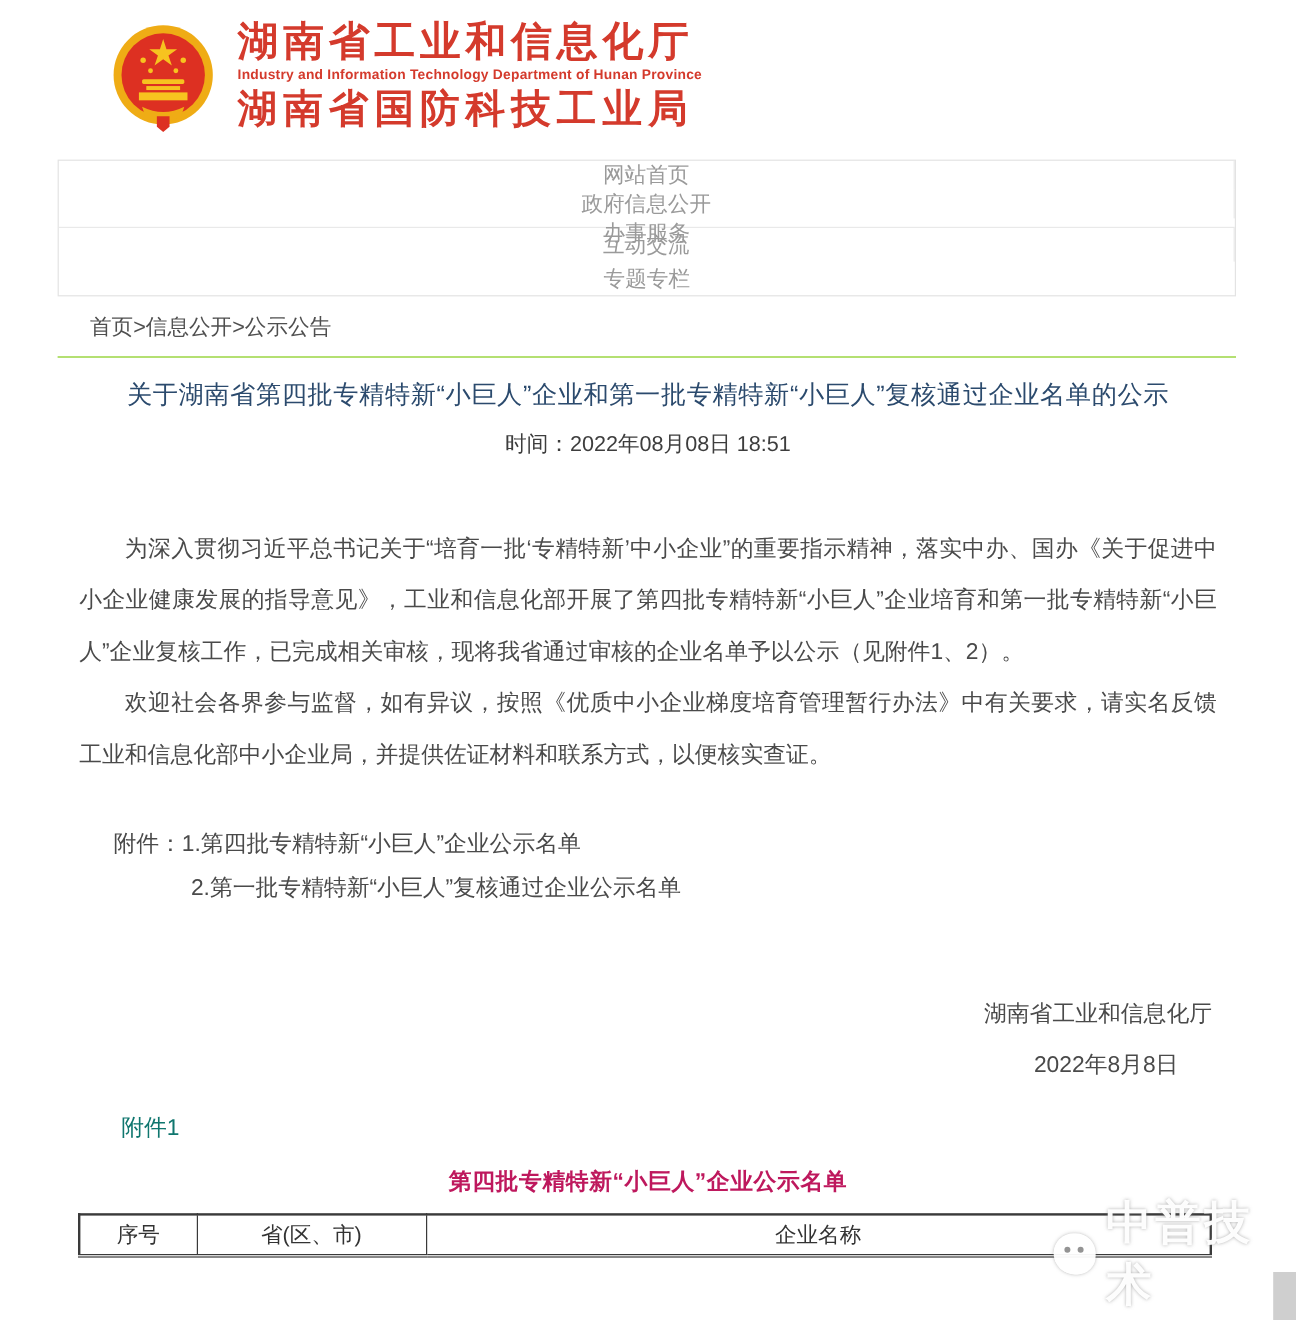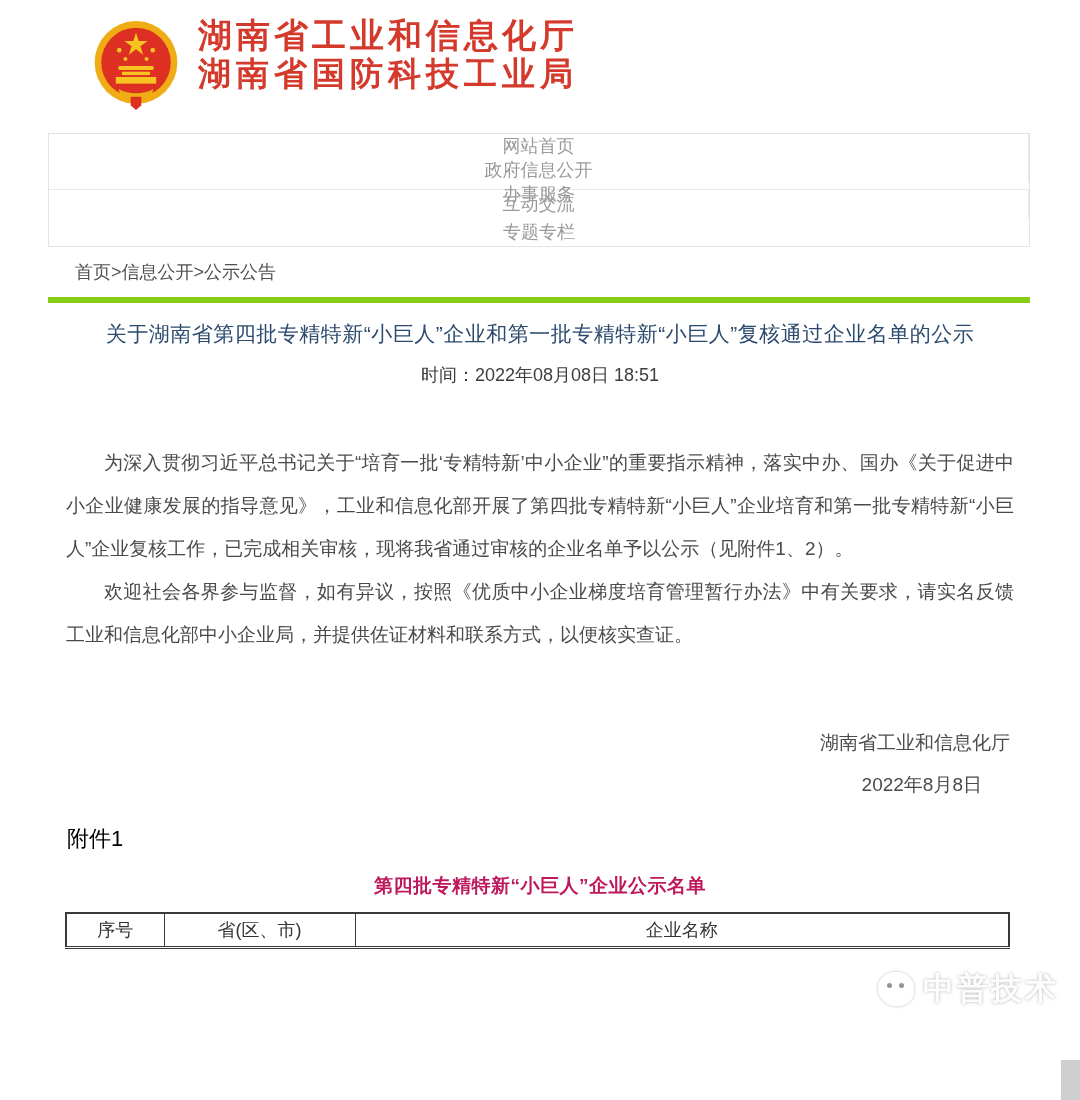--- a/index.html
+++ b/index.html
@@ -19,55 +19,55 @@
   .nav { margin:0 50px 0 48px; border:1px solid #e3e3e3; }
   .nav-row { display:grid; height:56px; }
   .nav-row.r1 { grid-template-columns:1fr; border-bottom:1px solid #e9e9e9; }
   .nav-row.r2 { grid-template-columns:1fr; }
   .nav-cell {
     display:flex; align-items:center; justify-content:center;
     font-size:18px; color:#9a9a9a; cursor:pointer; border-right:1px solid #e9e9e9;
   }
   .nav-cell:last-child { border-right:none; }
   
-  .breadcrumb-wrap { margin:0 50px 0 48px; border-bottom:6px solid #84cc16; }
+  .breadcrumb-wrap { margin:0 50px 0 48px; border-bottom:1px solid #84cc16; }
   .breadcrumb { padding:13px 0 13px 27px; font-size:18px; color:#4f4f4f; }
   
   .doc-title {
     margin:17px 58px 0; text-align:center; color:#2b4a6d;
     font-size:21px; font-weight:normal; letter-spacing:0.5px;
   }
   .doc-time { margin-top:15px; text-align:center; font-size:18px; color:#3d3d3d; }
   
   .doc-body { margin:54px 66px 0 66px; color:#4a4a4a; font-size:19px; }
   .doc-body p { line-height:43px; text-align:justify; text-indent:2em; }
   .meta-line { line-height:38px; text-indent:2em; }
   .meta-block { margin-top:2px; }
   .att-block { margin-top:34px; }
   .att-line1 { line-height:37px; text-indent:1.5em; }
   .att-line2 { line-height:37px; padding-left:4.9em; }
   .signature { margin-top:66px; text-align:right; font-size:19px; color:#4a4a4a; line-height:42px; padding-right:4px; }
   .sign-date { margin-right:28px; }
   
-  .att1-label { margin:18px 0 0 67px; font-size:22px; color:#000000; }
+  .att1-label { margin:18px 0 0 101px; font-size:19px; color:#0f766e; }
   .table-title { margin-top:19px; text-align:center; font-size:19px; font-weight:bold; color:#be185d; letter-spacing:0.5px; }
   table.pub { margin:13px 0 0 65px; width:945px; border-collapse:collapse; table-layout:fixed; }
   table.pub th, table.pub td {
     border:1px solid #3a3a3a; font-size:18px; color:#333; font-weight:normal;
     height:34px; text-align:center; padding:0 2px;
   }
   table.pub { border:2px solid #3a3a3a; }
   table.pub tr.head th { border-bottom:3px double #3a3a3a; }
   table.pub .col-no { width:98px; }
   table.pub .col-prov { width:191px; }
   
   .watermark {
-    position:absolute; left:878px; top:968px; z-index:5;
+    position:absolute; left:878px; top:994px; z-index:5;
     display:flex; align-items:center; gap:9px;
-    color:rgba(255,255,255,0.96); font-size:31px; font-weight:bold; letter-spacing:3px;
+    color:rgba(255,255,255,0.96); font-size:38px; font-weight:bold; letter-spacing:3px;
     text-shadow:0 0 3px rgba(110,110,110,0.55);
   }
   .wm-logo {
     width:36px; height:34px; border-radius:50% 50% 46% 54%;
     background:rgba(255,255,255,0.95); box-shadow:0 0 3px rgba(110,110,110,0.5);
     position:relative;
   }
   .wm-logo::before, .wm-logo::after {
     content:""; position:absolute; top:11px; width:5px; height:5px; border-radius:50%;
     background:rgba(90,90,90,0.65);
@@ -90,20 +90,21 @@
       <circle cx="62" cy="44" r="2.3" fill="#f7c31f"></circle>
       <rect x="30" y="52" width="40" height="4.5" rx="1.5" fill="#f7c31f"></rect>
       <rect x="34" y="58.5" width="32" height="3.8" fill="#f7c31f"></rect>
       <rect x="27" y="64.5" width="46" height="7.5" fill="#f7c31f"></rect>
       <path d="M30 78 q20 10 40 0 l-3 9 q-17 8 -34 0 z" fill="#efac15"></path>
       <path d="M44 87 h12 v10 l-6 5 -6 -5 z" fill="#dd3022"></path>
     </svg>
   </div>
   <div class="header-titles">
     <div class="ht-cn1">湖南省工业和信息化厅</div>
+    <div class="ht-en">Industry and Information Technology Department of Hunan Province</div>
     <div class="ht-cn2">湖南省国防科技工业局</div>
   </div>
 </div>
 
 <div class="nav">
   <div class="nav-row r1">
     <div class="nav-cell">网站首页</div>
     <div class="nav-cell">政府信息公开</div>
     <div class="nav-cell">办事服务</div>
   </div>
@@ -116,20 +117,24 @@
 <div class="breadcrumb-wrap">
   <div class="breadcrumb">首页&gt;信息公开&gt;公示公告</div>
 </div>
 
 <div class="doc-title">关于湖南省第四批专精特新“小巨人”企业和第一批专精特新“小巨人”复核通过企业名单的公示</div>
 <div class="doc-time">时间：2022年08月08日 18:51</div>
 
 <div class="doc-body">
   <p>为深入贯彻习近平总书记关于“培育一批‘专精特新’中小企业”的重要指示精神，落实中办、国办《关于促进中小企业健康发展的指导意见》，工业和信息化部开展了第四批专精特新“小巨人”企业培育和第一批专精特新“小巨人”企业复核工作，已完成相关审核，现将我省通过审核的企业名单予以公示（见附件1、2）。</p>
   <p>欢迎社会各界参与监督，如有异议，按照《优质中小企业梯度培育管理暂行办法》中有关要求，请实名反馈工业和信息化部中小企业局，并提供佐证材料和联系方式，以便核实查证。</p>
+  <div class="att-block">
+    <div class="att-line1">附件：1.第四批专精特新“小巨人”企业公示名单</div>
+    <div class="att-line2">2.第一批专精特新“小巨人”复核通过企业公示名单</div>
+  </div>
   <div class="signature">
     <div>湖南省工业和信息化厅</div>
     <div><span class="sign-date">2022年8月8日</span></div>
   </div>
 </div>
 
 <div class="att1-label">附件1</div>
 <div class="table-title">第四批专精特新“小巨人”企业公示名单</div>
 
 <table class="pub">

